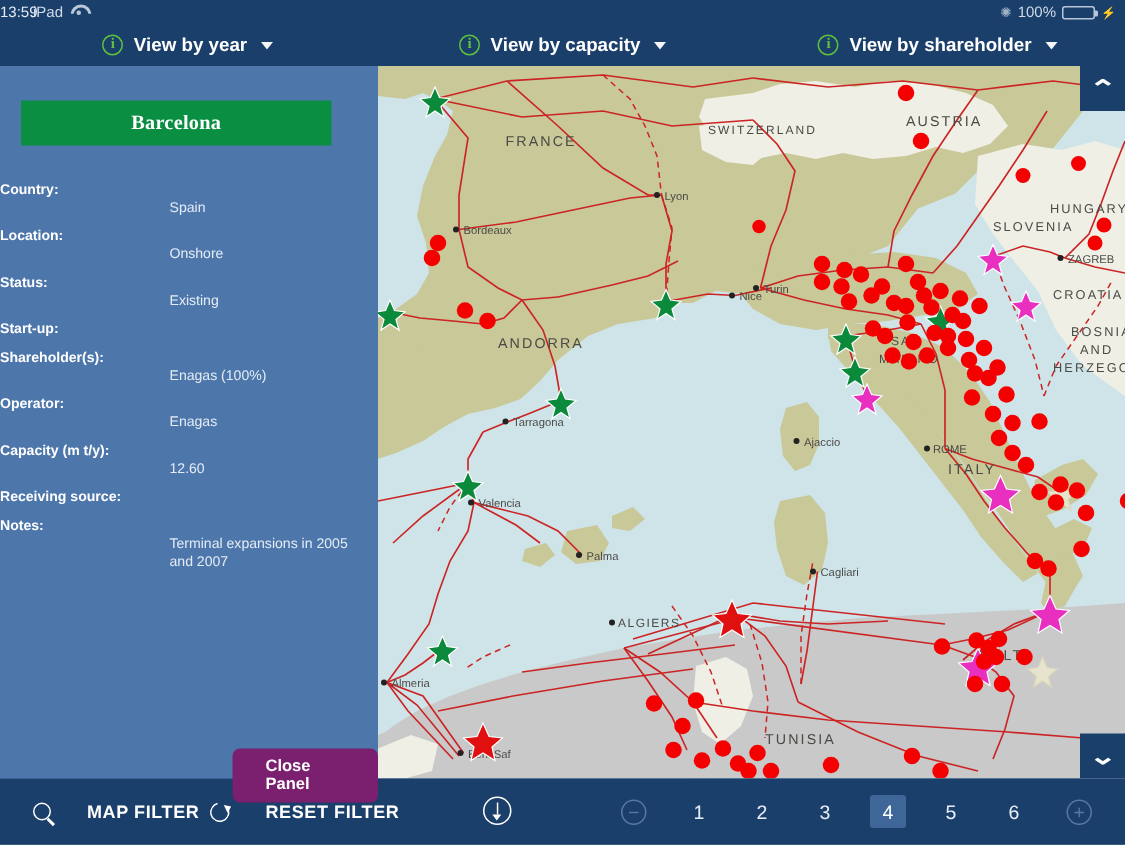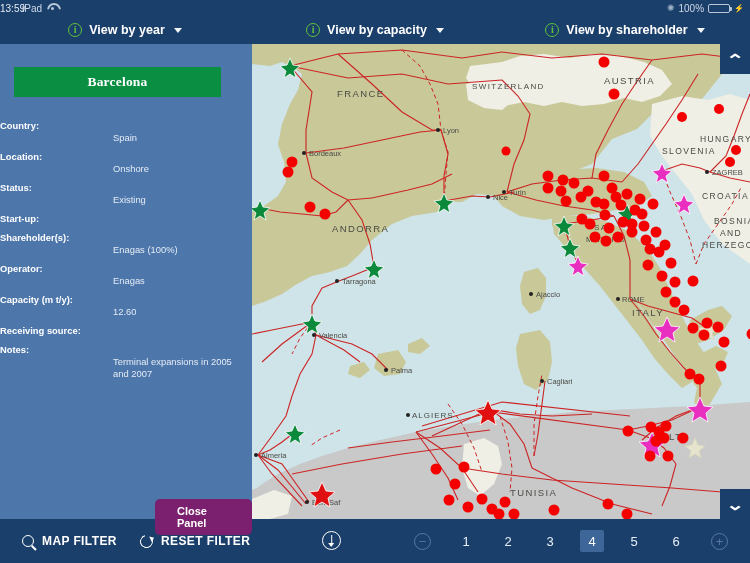--- a/index.html
+++ b/index.html
@@ -116,21 +116,21 @@
   .scroll-dn { bottom: 0; }
   .dchev { display: block; transform: scaleX(1.5); }
 
   
   .toolbar {
     position: absolute; top: 519px; left: 0; width: 750px; height: 44px;
     background: #1b3f6b; color: #fff;
   }
   .tb-item {
     position: absolute; top: 0; height: 44px; display: flex; align-items: center;
-    gap: 8px; font-size: 12px; font-weight: bold; letter-spacing: .4px; cursor: pointer;
+    gap: 24px; font-size: 12px; font-weight: bold; letter-spacing: .4px; cursor: pointer;
   }
   .mapfilter { left: 22px; }
   .resetfilter { left: 140px; }
   .mag {
     width: 12px; height: 12px; border: 1.6px solid #fff; border-radius: 50%;
     position: relative; display: inline-block;
   }
   .mag:after {
     content: ""; position: absolute; right: -4px; bottom: -3px;
     width: 6px; height: 1.6px; background: #fff; transform: rotate(45deg);

